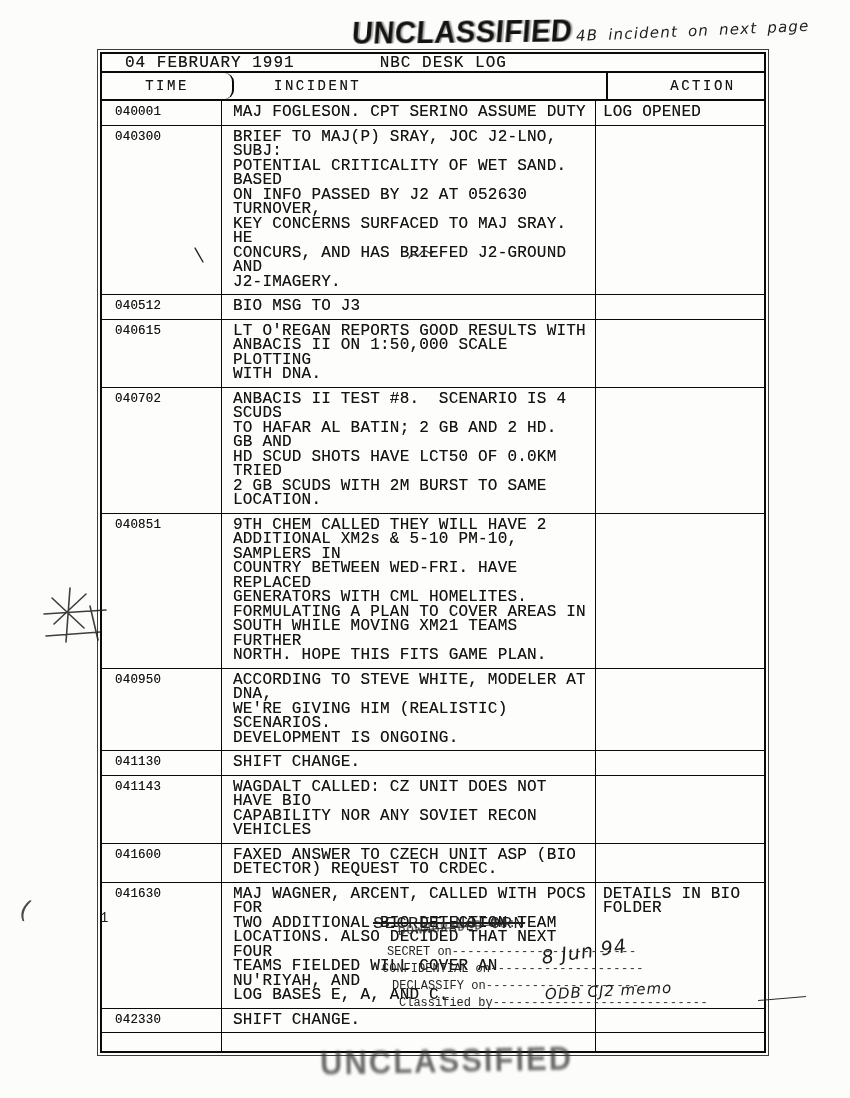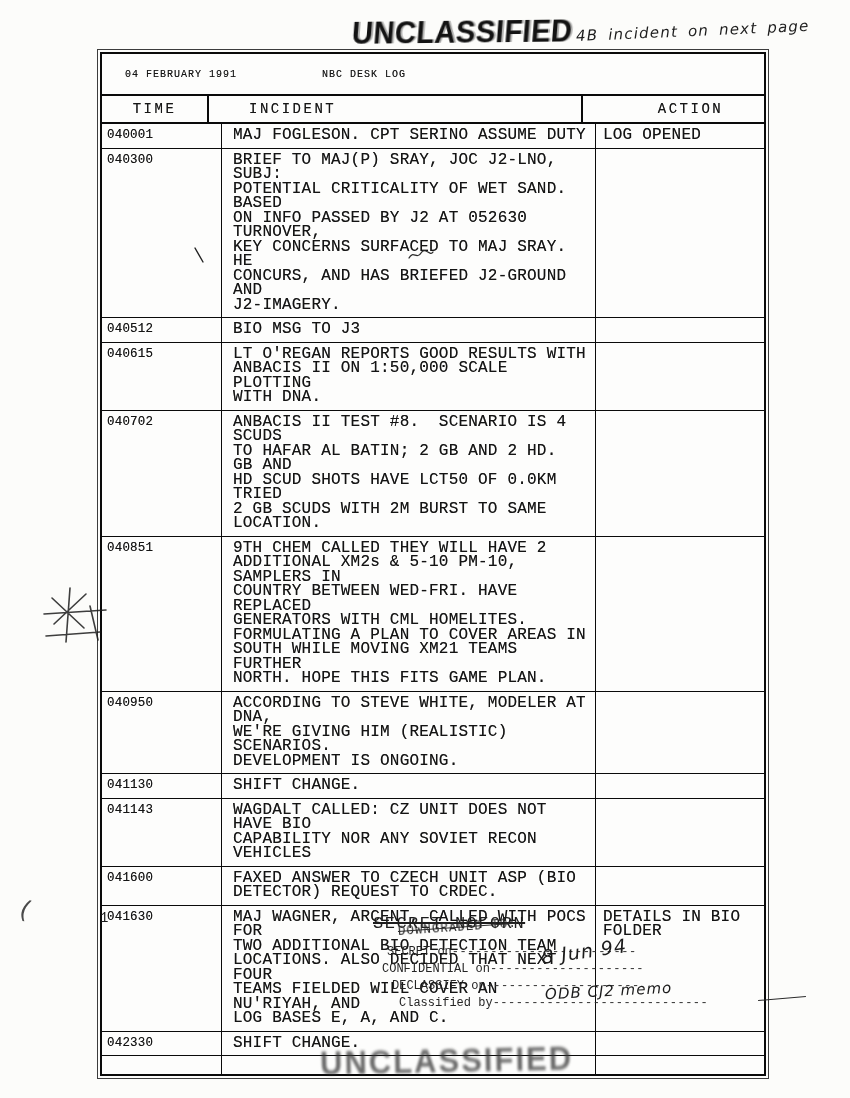--- a/index.html
+++ b/index.html
@@ -51,46 +51,46 @@
 
   
   .log-table {
     position:absolute; left:100px; top:52px; width:666px;
     border:2px solid #0a0a0a;
     outline:1px solid #3c3c3c; outline-offset:2px;
     background:rgba(255,255,255,0.35);
     text-shadow:0 0 0.6px rgba(0,0,0,0.55);
   }
   .title-row {
-    display:flex; align-items:center; height:42px;
+    display:flex; align-items:center; height:19px;
     border-bottom:2px solid #0a0a0a;
-    font-size:10px; letter-spacing:1px;
+    font-size:16px; letter-spacing:1px;
   }
   .log-date { margin-left:23px; }
   .log-title { margin-left:85px; }
   .header-row {
     display:flex; height:28px;
     border-bottom:2px solid #0a0a0a;
     font-size:14px; letter-spacing:2.5px;
   }
   .h { display:flex; align-items:center; }
-  .h.time { width:107px; justify-content:center; border-right:2px solid #0a0a0a; }
+  .h.time { width:132px; justify-content:center; border-right:2px solid #0a0a0a;border-radius:9px; }
   .h.incident { width:374px; justify-content:flex-start; padding-left:40px; border-right:2px solid #0a0a0a; }
   .h.action { flex:1; justify-content:center;margin-left:34px; }
 
   .row { display:flex; border-bottom:1.5px solid #0a0a0a; min-height:17px; }
   .row:last-child { border-bottom:none; min-height:18px; }
   .cell {
     padding:4px 8px 5px;
     font-size:16px; line-height:14.5px;
     letter-spacing:0.2px;
     white-space:pre-wrap;
     color:#141414;
   }
-  .cell.time { width:120px; border-right:1.5px solid #0a0a0a; padding-left:5px; font-size:12.5px; }
+  .cell.time { width:120px; border-right:1.5px solid #0a0a0a; padding-left:13px; font-size:12.5px; }
   .cell.incident { width:374px; border-right:1.5px solid #0a0a0a; padding-left:11px; }
   .cell.action { flex:1; padding-left:7px; }
 
   
   .cls { position:absolute; left:373px; top:914px; width:445px; height:100px; font-size:12px; color:#242424; }
   .cls-struck {
     position:absolute; left:0; top:0;
     font-size:17px; letter-spacing:1.5px;
     text-decoration:line-through; text-decoration-thickness:1.5px;
     color:#1c1c1c;

